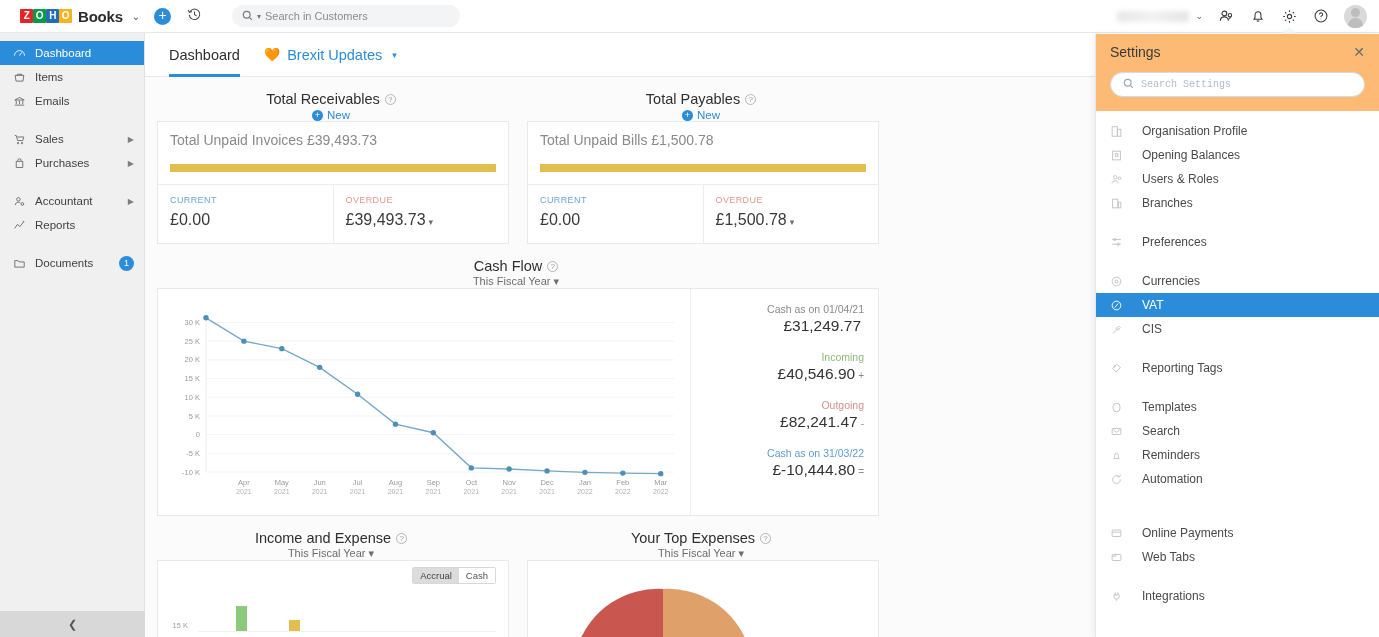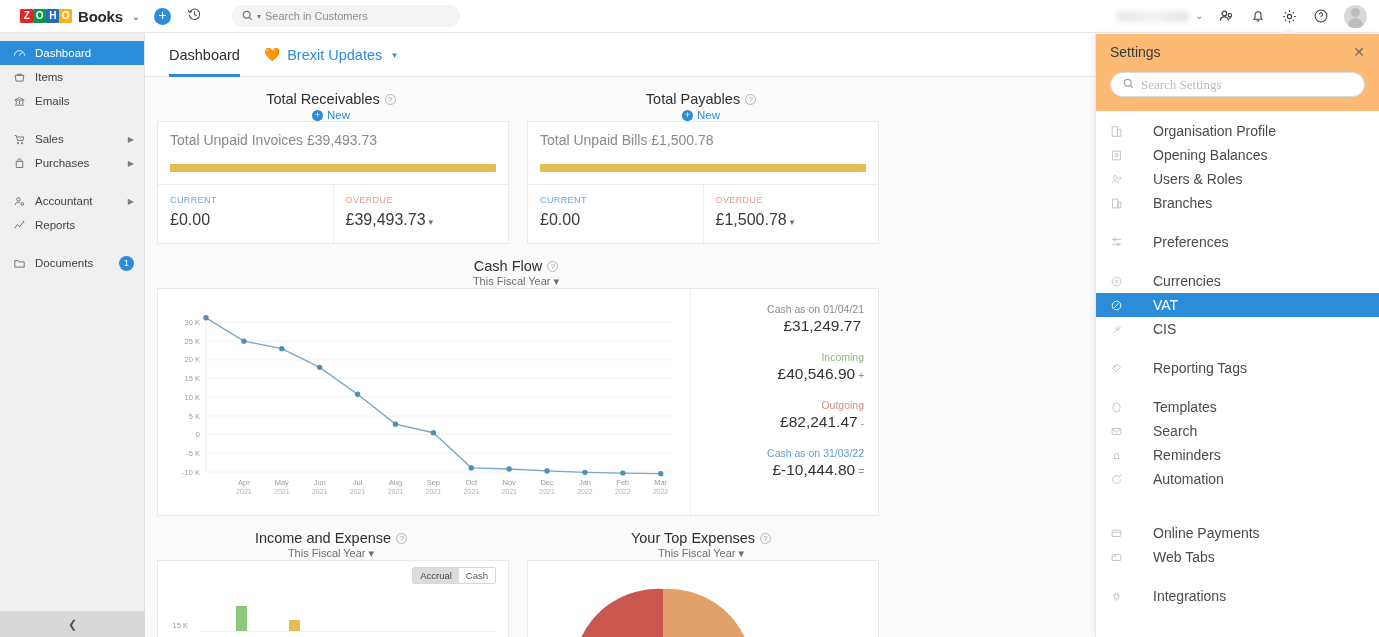--- a/index.html
+++ b/index.html
@@ -195,28 +195,28 @@
   }
   .set-hd-row { display:flex; align-items:center; justify-content: space-between; margin-bottom: 12px;}
   .set-title { font-size: 14px; color: #3a3a3a; }
   .set-close { font-size: 14px; color: #6c6c6c; cursor: pointer; line-height: 1; }
   .set-search {
     height: 25px; background: #fff; border: 1px solid #cfdce8; border-radius: 13px;
     display: flex; align-items: center; padding: 0 12px; gap: 7px;
   }
   .set-search .mag { font-size: 10px; color: #9aa7b3; }
   .set-search input {
-    border: none; outline: none; background: transparent; font-size: 13px;
-    color: #4a4a4a; flex: 1; font-family: Liberation Serif, serif;
+    border: none; outline: none; background: transparent; font-size: 10px;
+    color: #4a4a4a; flex: 1; font-family: Liberation Mono, monospace;
   }
   .set-search input::placeholder { color: #b3bcc4; }
   .set-list { flex: 1; overflow-y: auto; padding-top: 8px; }
   .set-item {
-    display: flex; align-items: center; gap: 30px; height: 24px; padding: 0 14px;
-    font-size: 14px; color: #4a4a4a; cursor: pointer;
+    display: flex; align-items: center; gap: 19px; height: 24px; padding: 0 14px;
+    font-size: 12px; color: #4a4a4a; cursor: pointer;
   }
   .set-item.sel { background: #2b8cd9; color: #fff; }
   .set-ico { width: 13px; display:flex; justify-content:center; opacity: .4; }
   .set-item.sel .set-ico { opacity: 1; }
   .set-gap { height: 15px; }
 </style>
 </head>
 <body>
 
 <div class="app">

